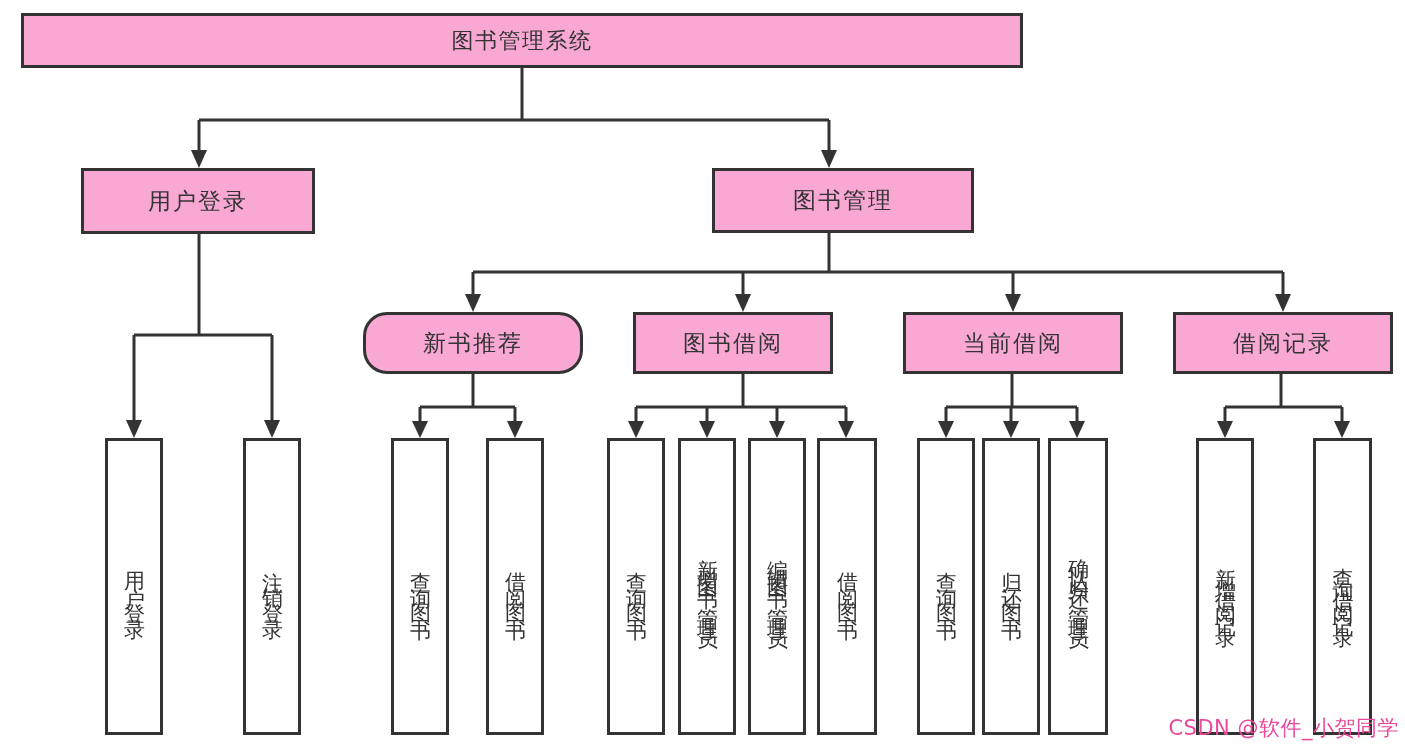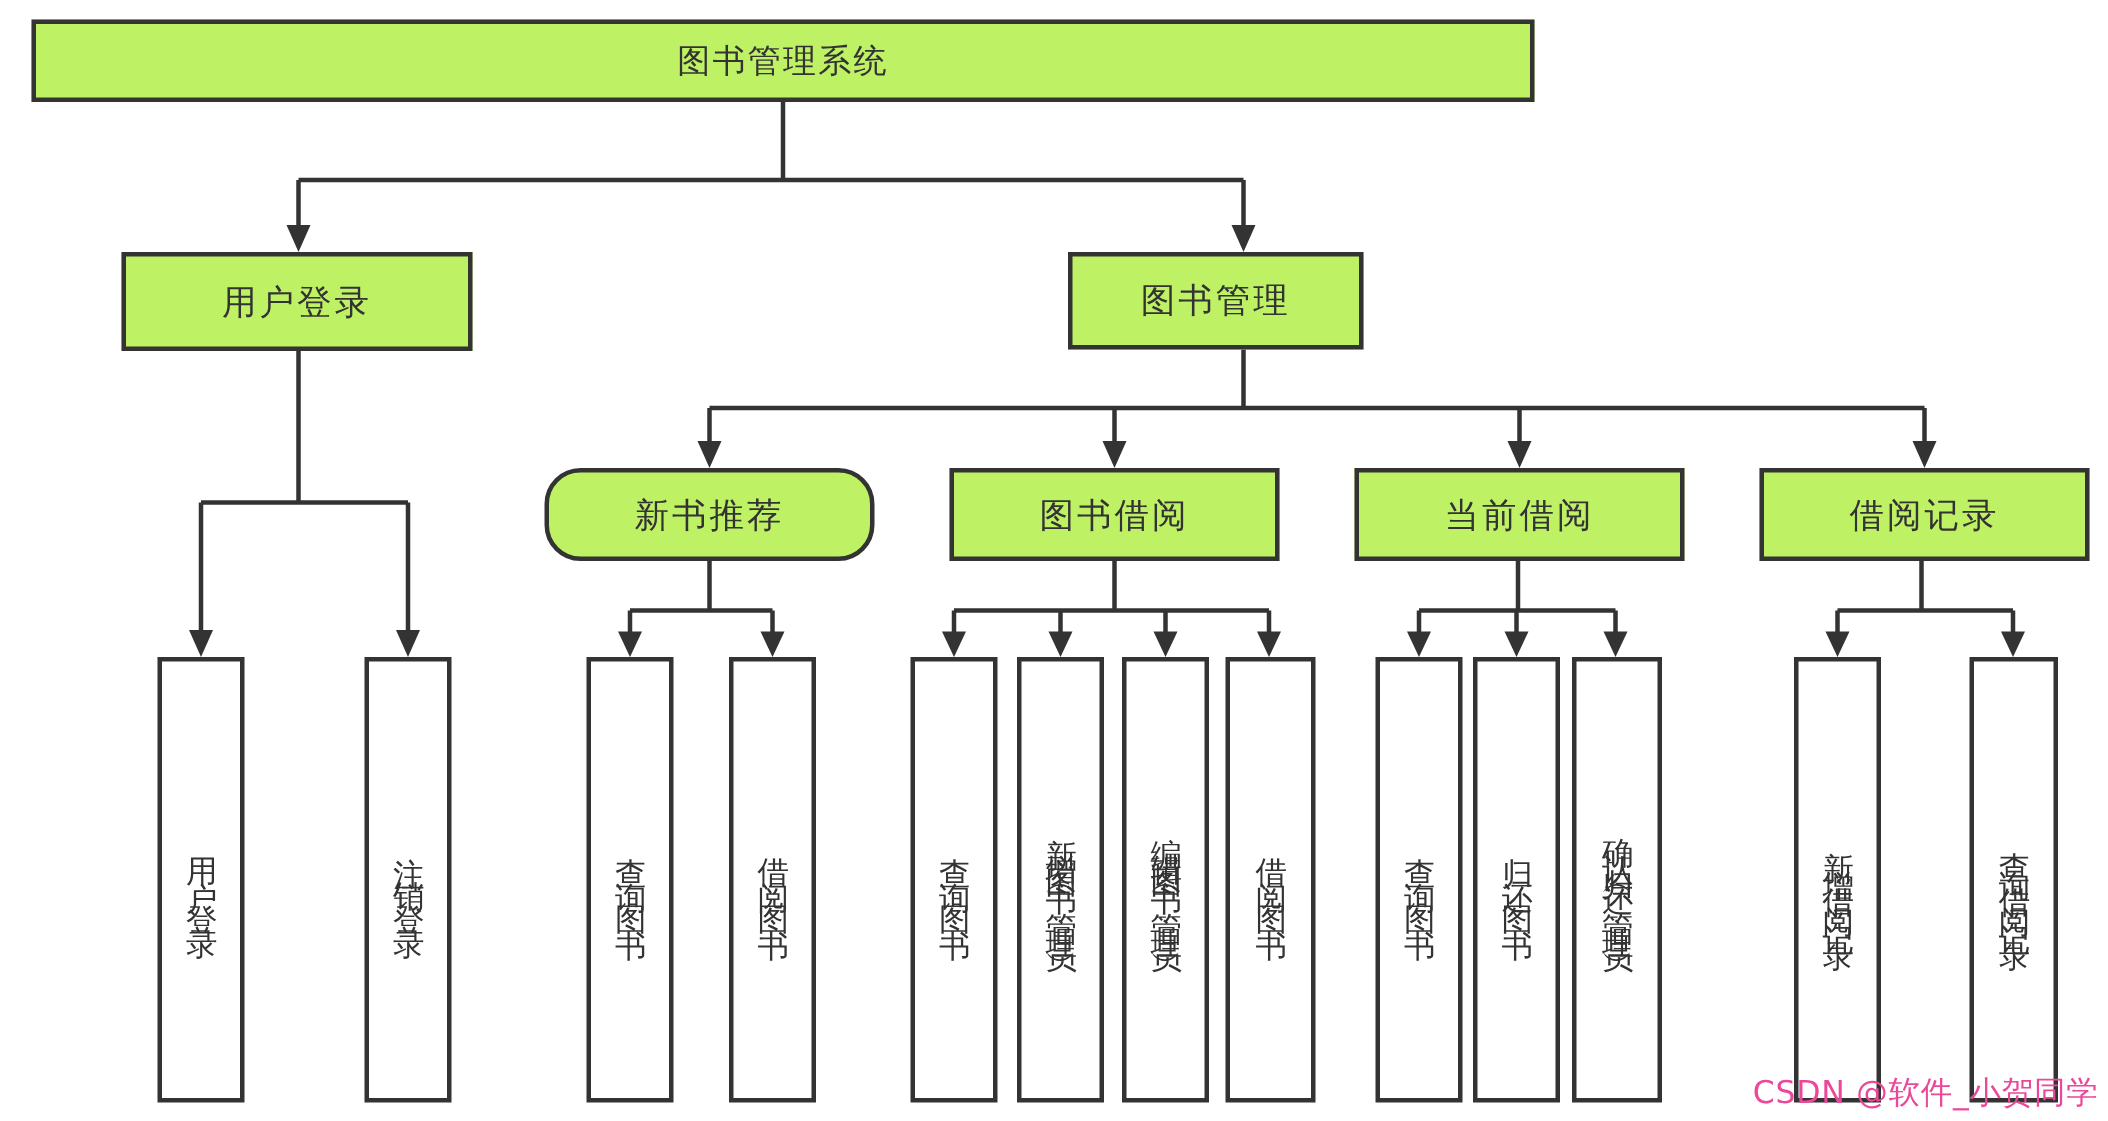--- a/index.html
+++ b/index.html
@@ -27,21 +27,21 @@
     stroke-width: 3;
   }
   .connectors path {
     fill: #333333;
     stroke: none;
   }
   .box {
     position: absolute;
     box-sizing: border-box;
     border: 3px solid #333333;
-    background: #bef264;
+    background: #f9a8d4;
     display: flex;
     align-items: center;
     justify-content: center;
     z-index: 2;
   }
   .box.h span {
     font-size: 23px;
     letter-spacing: 2px;
     color: #333333;
     white-space: nowrap;
@@ -150,28 +150,28 @@
     <path d="M1334 421 H1350 L1342 438 Z"></path>
   </svg>
 
   <div class="box h root" style="left:21px; top:13px; width:1002px; height:55px;">
     <span>图书管理系统</span>
   </div>
 
   <div class="box h" style="left:81px; top:168px; width:234px; height:66px;">
     <span>用户登录</span>
   </div>
-  <div class="box h" style="left:712px; top:168px; width:197px; height:65px;">
+  <div class="box h" style="left:712px; top:168px; width:262px; height:65px;">
     <span>图书管理</span>
   </div>
 
   <div class="box h" style="left:363px; top:312px; width:220px; height:62px;border-radius:24px;">
     <span>新书推荐</span>
   </div>
-  <div class="box h" style="left:633px; top:312px; width:220px; height:62px;">
+  <div class="box h" style="left:633px; top:312px; width:200px; height:62px;">
     <span>图书借阅</span>
   </div>
   <div class="box h" style="left:1173px; top:312px; width:220px; height:62px;">
     <span>借阅记录</span>
   </div>
   <div class="box h" style="left:903px; top:312px; width:220px; height:62px;">
     <span>当前借阅</span>
   </div>
 
   <div class="leaf" style="left:105px;">

